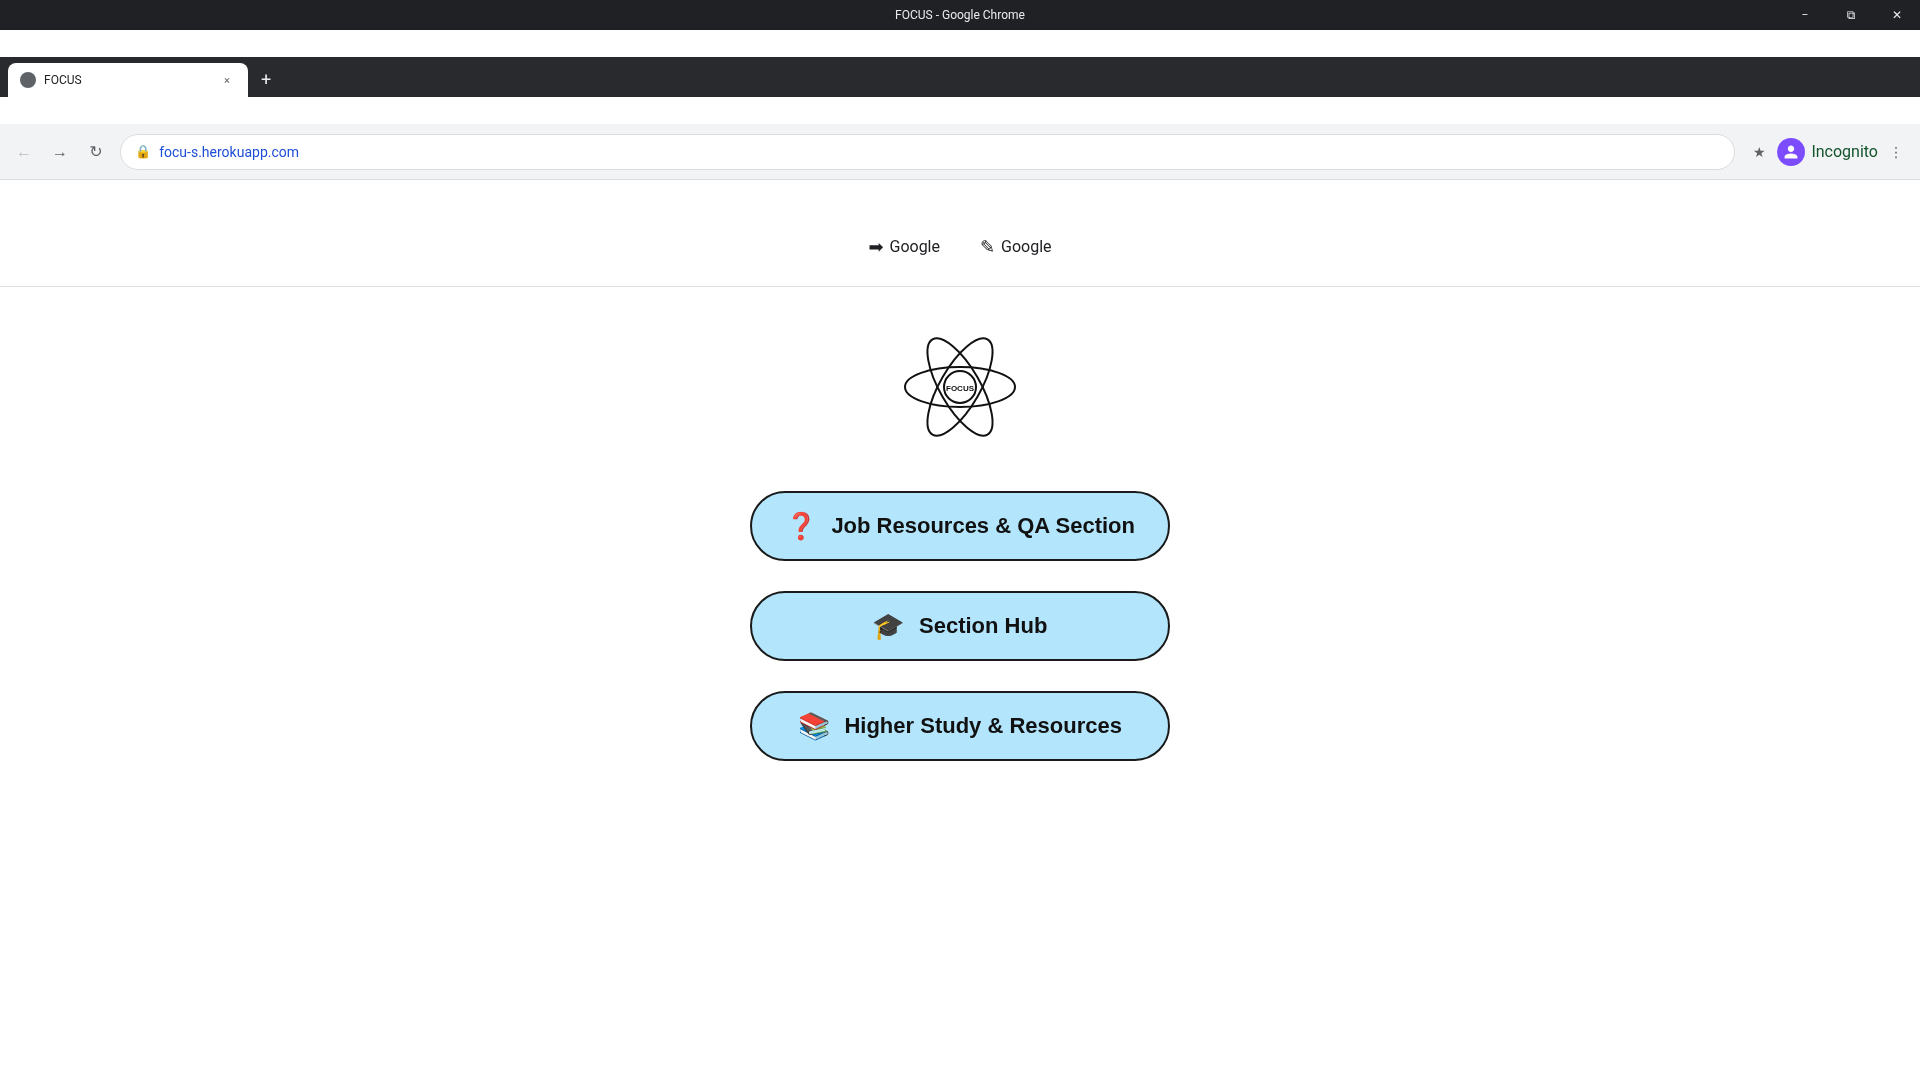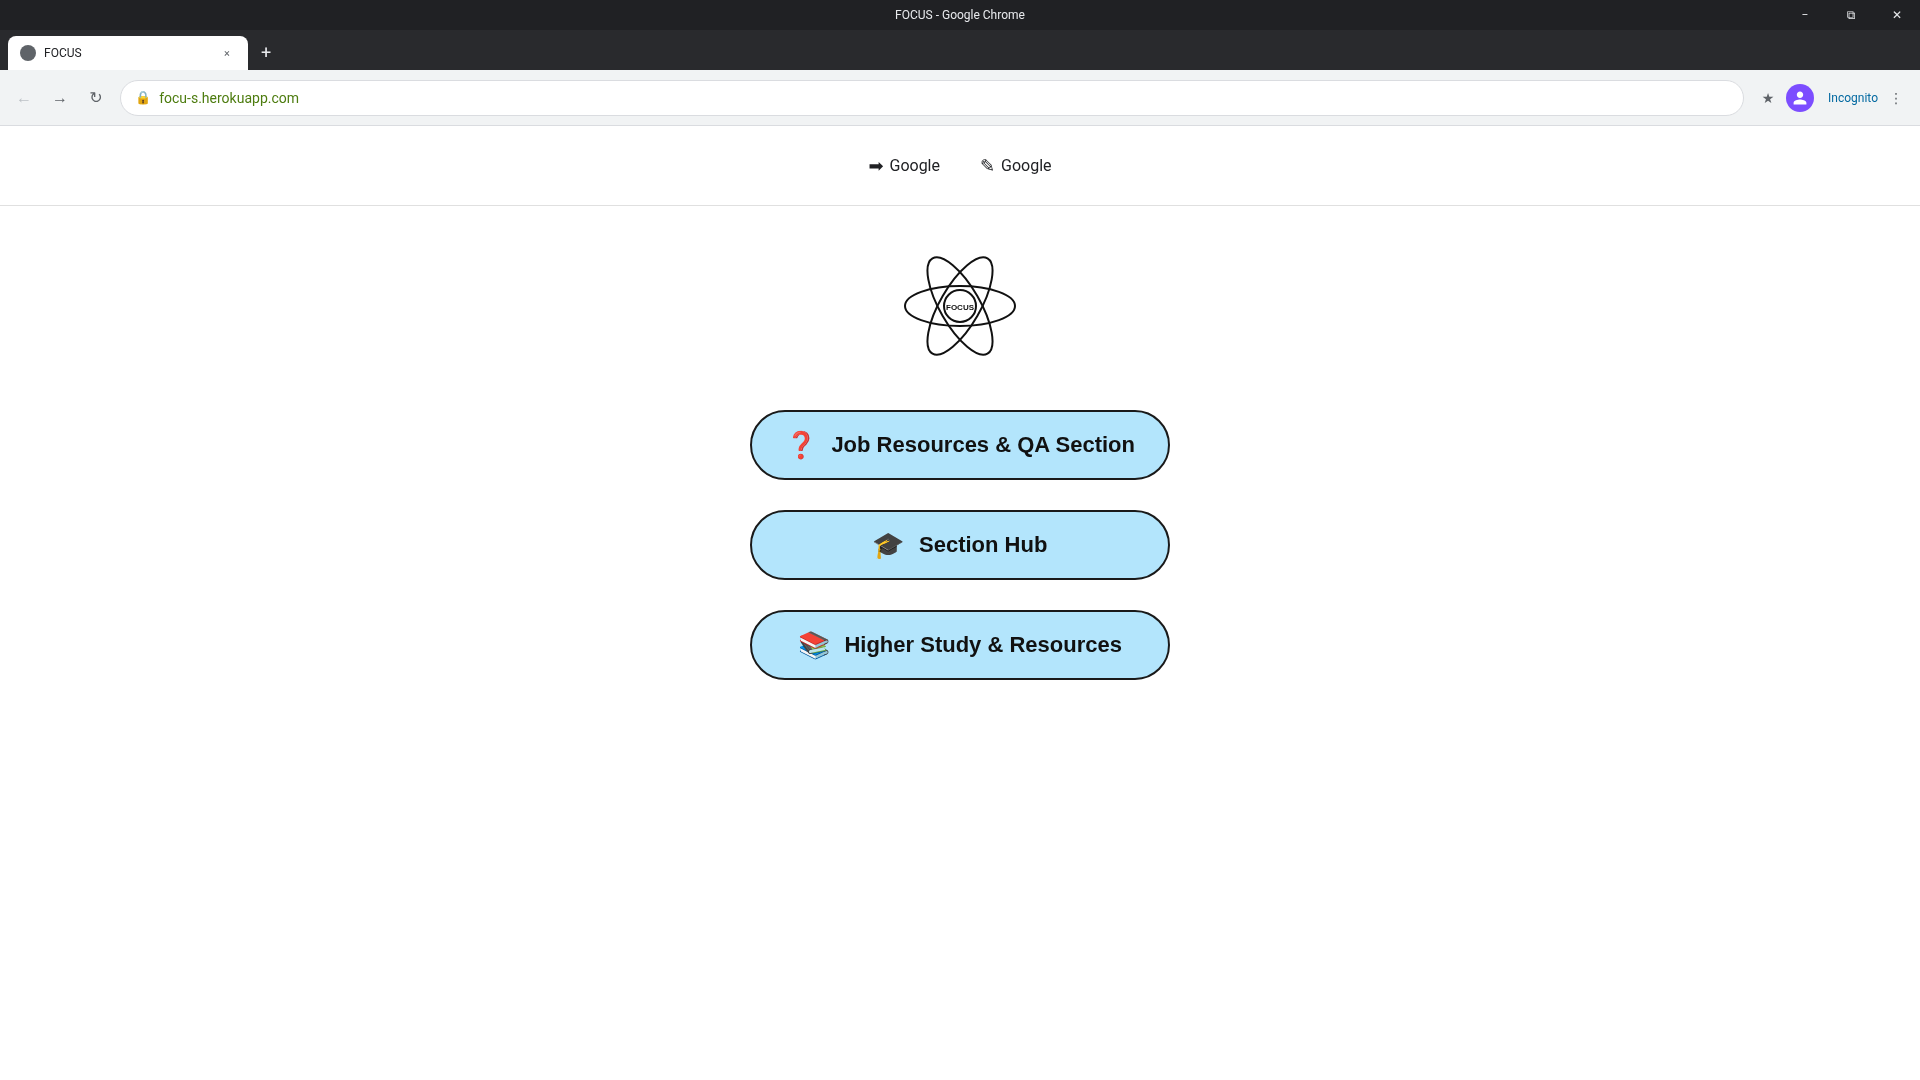--- a/index.html
+++ b/index.html
@@ -15,20 +15,21 @@
       height: 1080px;
       overflow: hidden;
     }
 
     
     .chrome-frame {
       width: 1920px;
       height: 797px;
       display: flex;
       flex-direction: column;
+      gap: 27px;
     }
 
     
     .title-bar {
       background: #202124;
       height: 30px;
       display: flex;
       align-items: center;
       justify-content: center;
       position: relative;
@@ -165,21 +166,21 @@
       margin: 0 4px;
     }
 
     .url-bar .lock-icon {
       color: #5f6368;
       font-size: 13px;
     }
 
     .url-text {
       font-size: 14px;
-      color: #4d7c0f;
+      color: #1d4ed8;
       flex: 1;
     }
 
     .address-right {
       display: flex;
       align-items: center;
       gap: 2px;
     }
 
     .addr-btn {
@@ -201,23 +202,23 @@
       background: #7c4dff;
       display: flex;
       align-items: center;
       justify-content: center;
       color: white;
       font-size: 12px;
       cursor: pointer;
     }
 
     .incognito-label {
-      font-size: 12px;
-      color: #0369a1;
-      margin-left: 10px;
+      font-size: 16px;
+      color: #14532d;
+      margin-left: 2px;
       cursor: pointer;
     }
 
     .incognito-wrapper {
       display: flex;
       align-items: center;
       gap: 4px;
     }
 
     

